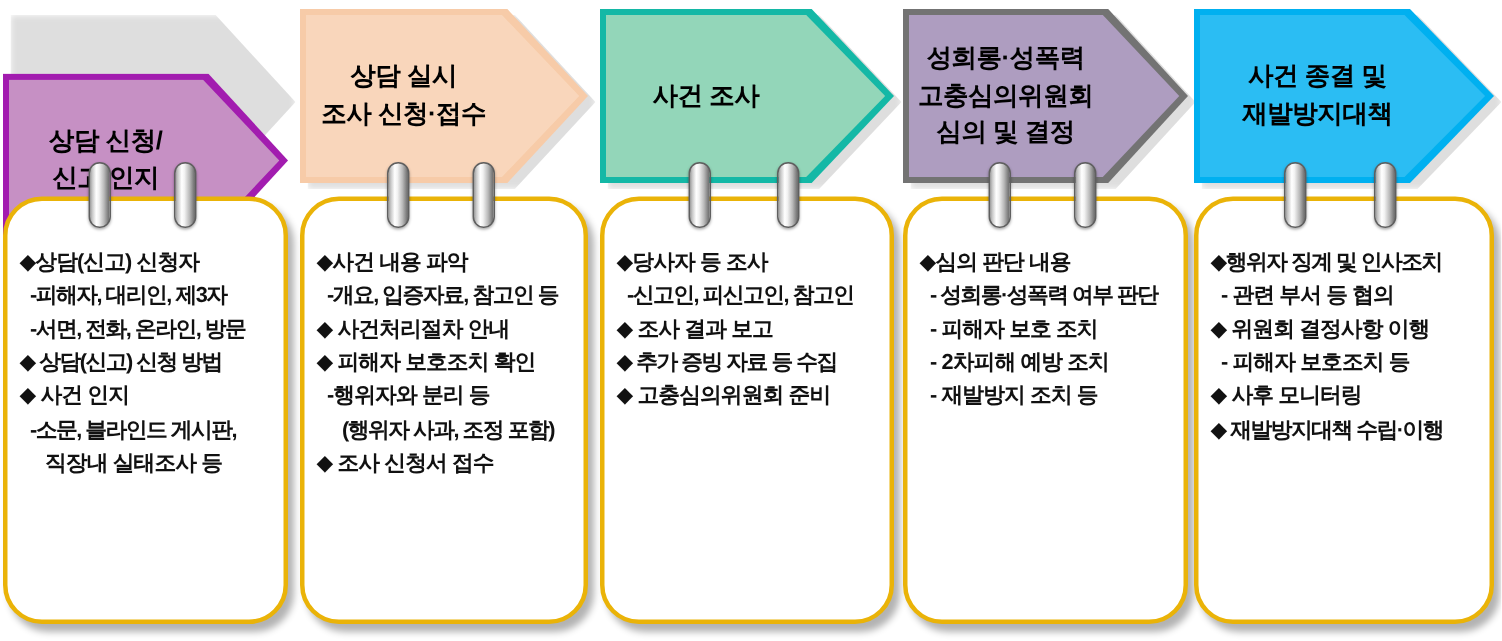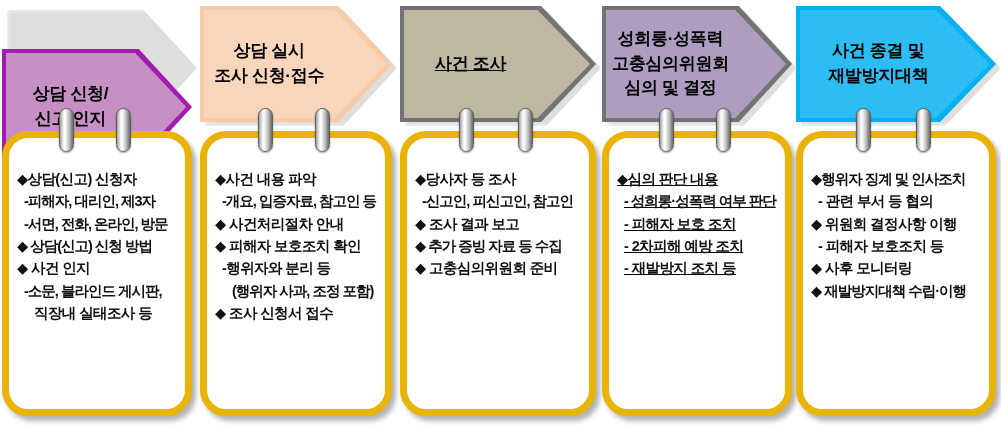--- a/index.html
+++ b/index.html
@@ -88,21 +88,21 @@
     box-shadow: 0 1px 2px rgba(0,0,0,0.35);
   }
 
   
   .card {
     position: absolute;
     top: 131px;
     left: 0;
     height: 285px;
     background: #ffffff;
-    border: 7px solid #eab308;
+    border: 3px solid #eab308;
     border-radius: 26px;
     box-sizing: border-box;
     box-shadow: 4px 5px 5px rgba(0,0,0,0.30);
     z-index: 10;
     overflow: hidden;
   }
   .card-body {
     padding: 30px 6px 6px 8px;
   }
   .line {
@@ -170,21 +170,21 @@
           <div class="line lvl3 tight">(행위자 사과, 조정 포함)</div>
           <div class="line lvl1">◆ 조사 신청서 접수</div>
         </div>
       </div>
     </div>
     <div class="column" style="left: 400px; width: 196px;">
       <div class="pin" style="left: 59px; top: 108px;"></div>
       <div class="pin" style="left: 118px; top: 108px;"></div>
       <div class="arrow-shadow"></div>
       <div class="arrow-wrap" style="width: 196px;">
-        <div class="arrow" style="background: #737373; text-decoration: underline;">
+        <div class="arrow" style="background: #14b8a6;">
           <div class="arrow-inner" style="background: rgb(251, 239, 201);"></div>
           <div class="arrow-label">
             <span class="ln">사건 조사</span>
           </div>
         </div>
       </div>
       <div class="card" style="width: 196px;">
         <div class="card-body">
           <div class="line lvl1">◆당사자 등 조사</div>
           <div class="line lvl2 tight">-신고인, 피신고인, 참고인</div>
@@ -201,21 +201,21 @@
       <div class="arrow-wrap" style="width: 190px;">
         <div class="arrow" style="background: #737373;">
           <div class="arrow-inner" style="background: rgb(223, 191, 255);"></div>
           <div class="arrow-label">
             <span class="ln">성희롱·성폭력</span>
             <span class="ln">고충심의위원회</span>
             <span class="ln">심의 및 결정</span>
           </div>
         </div>
       </div>
-      <div class="card" style="width: 190px; text-decoration: underline;">
+      <div class="card" style="width: 190px;">
         <div class="card-body">
           <div class="line lvl1">◆심의 판단 내용</div>
           <div class="line lvl2 tight">- 성희롱·성폭력 여부 판단</div>
           <div class="line lvl2">- 피해자 보호 조치</div>
           <div class="line lvl2">- 2차피해 예방 조치</div>
           <div class="line lvl2">- 재발방지 조치 등</div>
         </div>
       </div>
     </div>
     <div class="column" style="left: 796px; width: 200px;">

